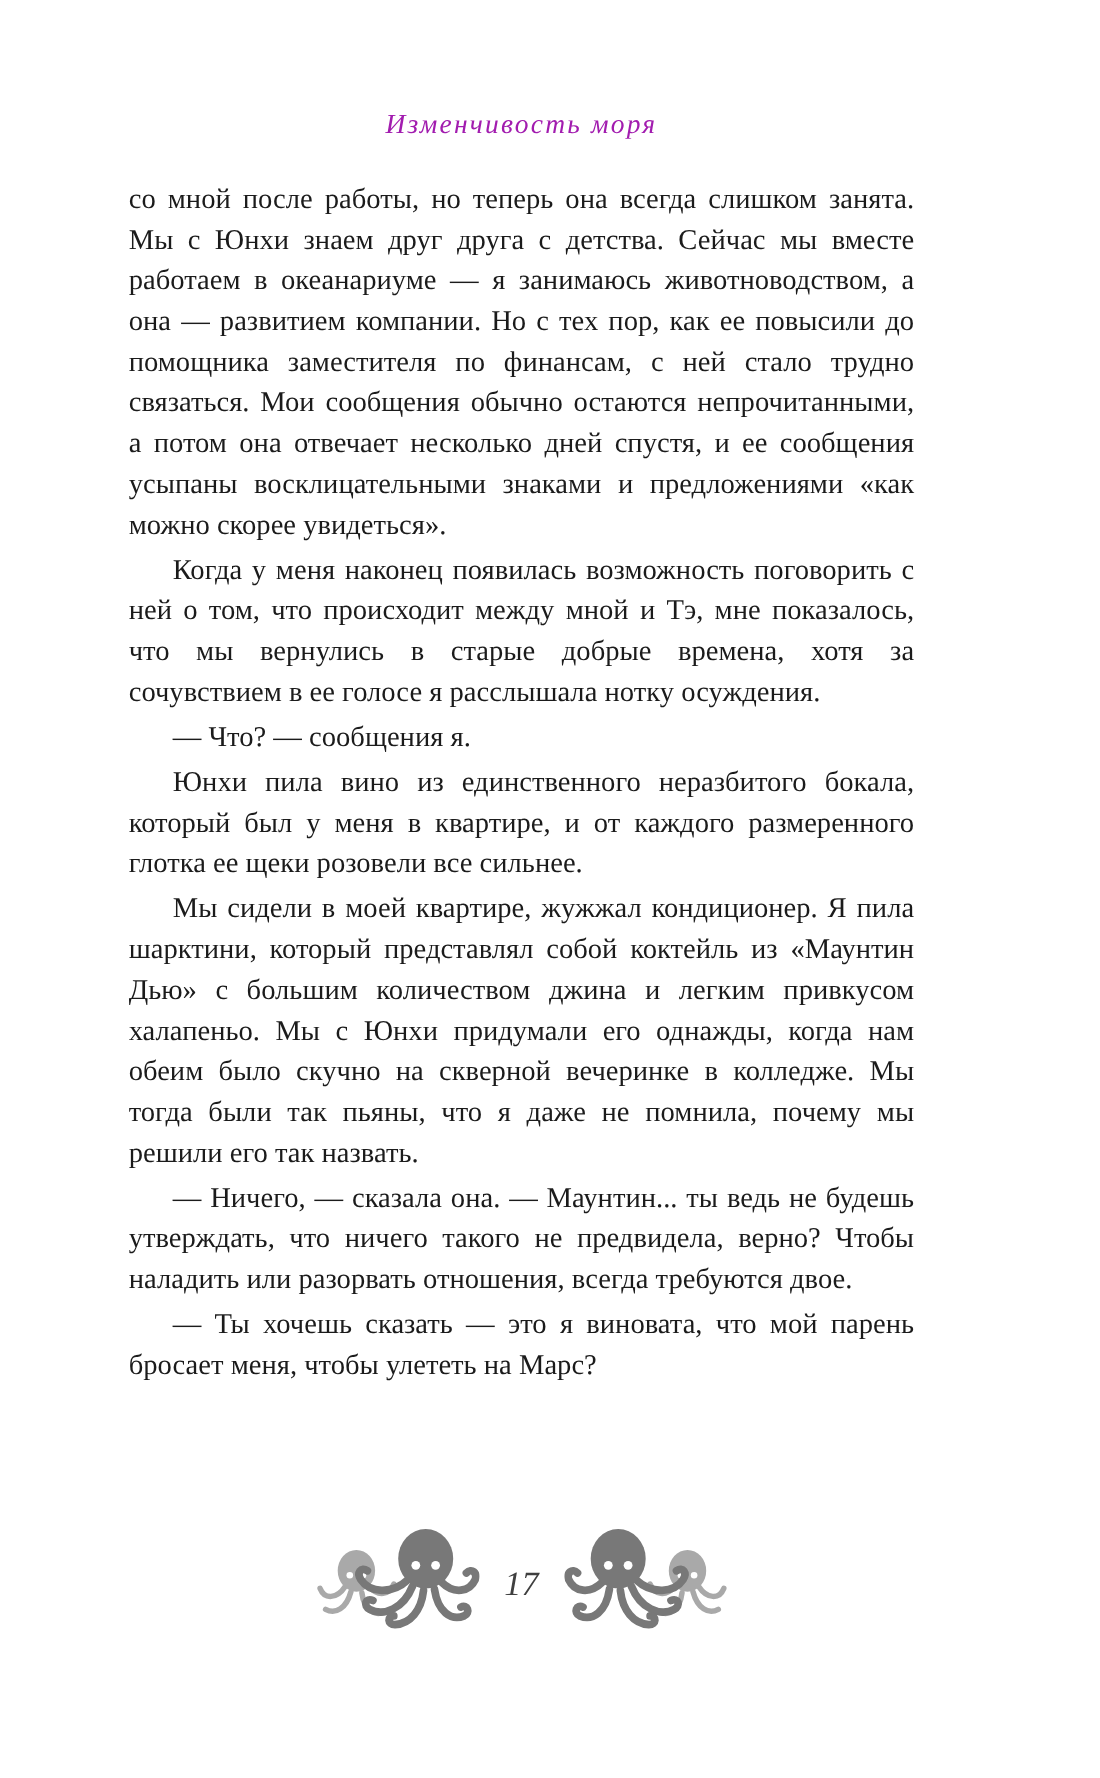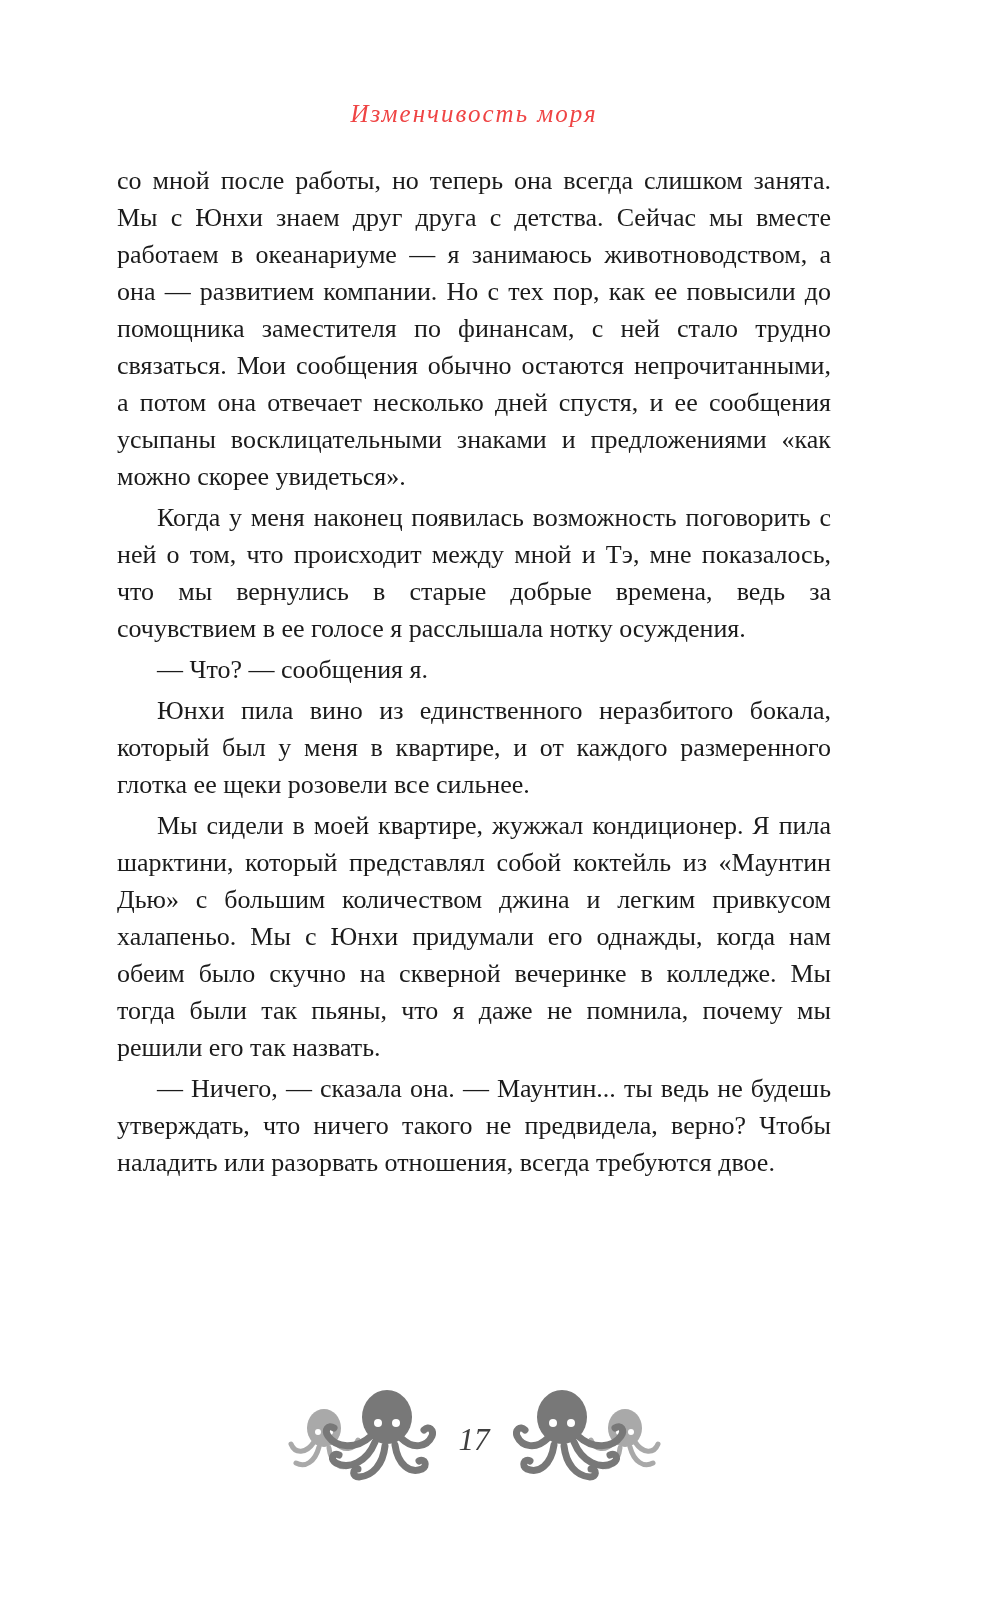--- a/index.html
+++ b/index.html
@@ -17,21 +17,21 @@
   }
   .running-head {
     position: absolute;
     top: 100px;
     left: 113px;
     width: 722px;
     text-align: center;
     font-style: italic;
     font-size: 25px;
     letter-spacing: 2px;
-    color: #ef4444;
+    color: #a21caf;
   }
   .text-block {
     position: absolute;
     top: 158px;
     left: 113px;
     width: 722px;
     font-size: 26px;
     line-height: 37px;
     color: #1b1b1b;
     text-align: justify;
@@ -106,25 +106,26 @@
 </svg>
 
 <div class="page">
 
   <div class="running-head">
     <span>Изменчивость моря</span>
   </div>
 
   <div class="text-block">
     <p class="no-indent">со мной после работы, но теперь она всегда слишком занята. Мы с Юнхи знаем друг друга с детства. Сейчас мы вместе работаем в океанариуме — я занимаюсь животноводством, а она — развитием компании. Но с тех пор, как ее повысили до помощника заместителя по финансам, с ней стало трудно связаться. Мои сообщения обычно остаются непрочитанными, а потом она отвечает несколько дней спустя, и ее сообщения усыпаны восклицательными знаками и предложениями «как можно скорее увидеться».</p>
-    <p>Когда у меня наконец появилась возможность поговорить с ней о том, что происходит между мной и Тэ, мне показалось, что мы вернулись в старые добрые времена, ведь за сочувствием в ее голосе я расслышала нотку осуждения.</p>
+    <p>Когда у меня наконец появилась возможность поговорить с ней о том, что происходит между мной и Тэ, мне показалось, что мы вернулись в старые добрые времена, хотя за сочувствием в ее голосе я расслышала нотку осуждения.</p>
     <p>— Что? — сообщения я.</p>
     <p>Юнхи пила вино из единственного неразбитого бокала, который был у меня в квартире, и от каждого размеренного глотка ее щеки розовели все сильнее.</p>
     <p>Мы сидели в моей квартире, жужжал кондиционер. Я пила шарктини, который представлял собой коктейль из «Маунтин Дью» с большим количеством джина и легким привкусом халапеньо. Мы с Юнхи придумали его однажды, когда нам обеим было скучно на скверной вечеринке в колледже. Мы тогда были так пьяны, что я даже не помнила, почему мы решили его так назвать.</p>
     <p>— Ничего, — сказала она. — Маунтин... ты ведь не будешь утверждать, что ничего такого не предвидела, верно? Чтобы наладить или разорвать отношения, всегда требуются двое.</p>
+    <p>— Ты хочешь сказать — это я виновата, что мой парень бросает меня, чтобы улететь на Марс?</p>
   </div>
 
   <div class="footer">
     <svg class="octopus" viewBox="0 0 150 100">
       <use href="#octo"></use>
     </svg>
     <span class="pagenum">17</span>
     <svg class="octopus flip" viewBox="0 0 150 100">
       <use href="#octo"></use>
     </svg>

